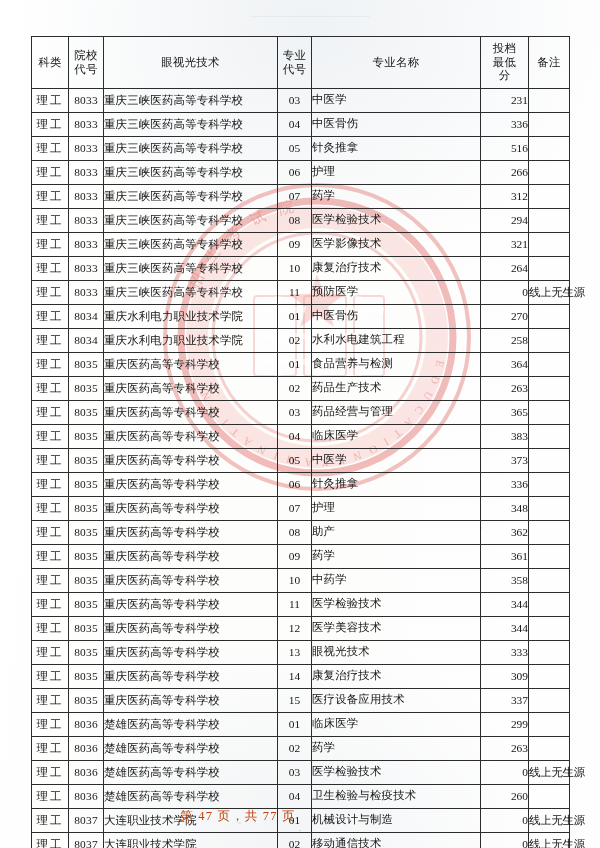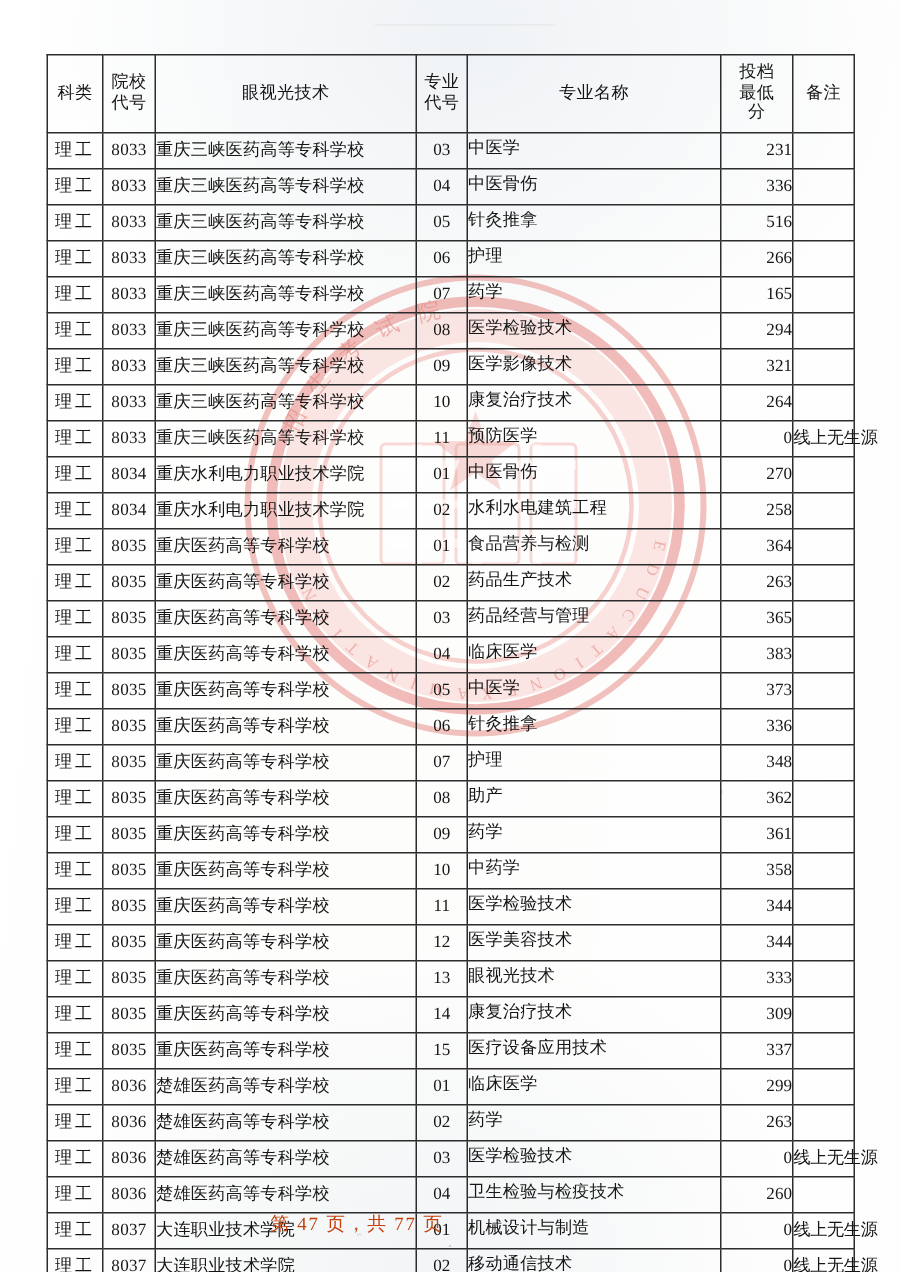--- a/index.html
+++ b/index.html
@@ -245,21 +245,21 @@
             <td class="zname">护理</td>
             <td class="score">266</td>
             <td class="remark"></td>
           </tr>
           <tr>
             <td class="kelei">理工</td>
             <td class="ycode">8033</td>
             <td class="yname">重庆三峡医药高等专科学校</td>
             <td class="zcode">07</td>
             <td class="zname">药学</td>
-            <td class="score">165</td>
+            <td class="score">312</td>
             <td class="remark"></td>
           </tr>
           <tr>
             <td class="kelei">理工</td>
             <td class="ycode">8033</td>
             <td class="yname">重庆三峡医药高等专科学校</td>
             <td class="zcode">08</td>
             <td class="zname">医学检验技术</td>
             <td class="score">294</td>
             <td class="remark"></td>

